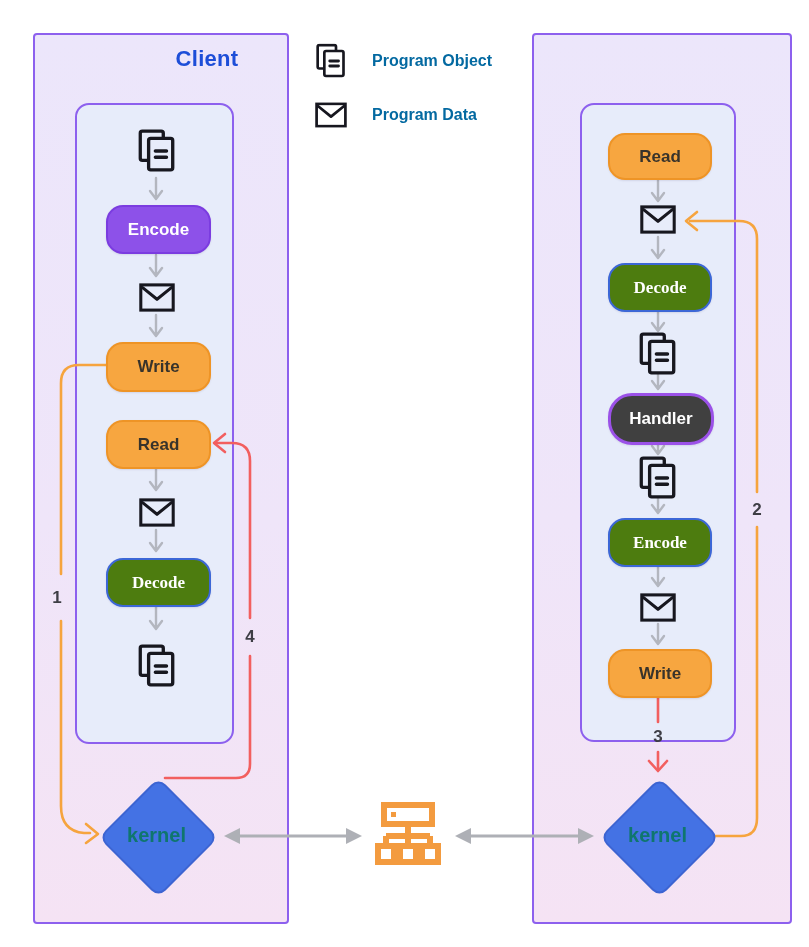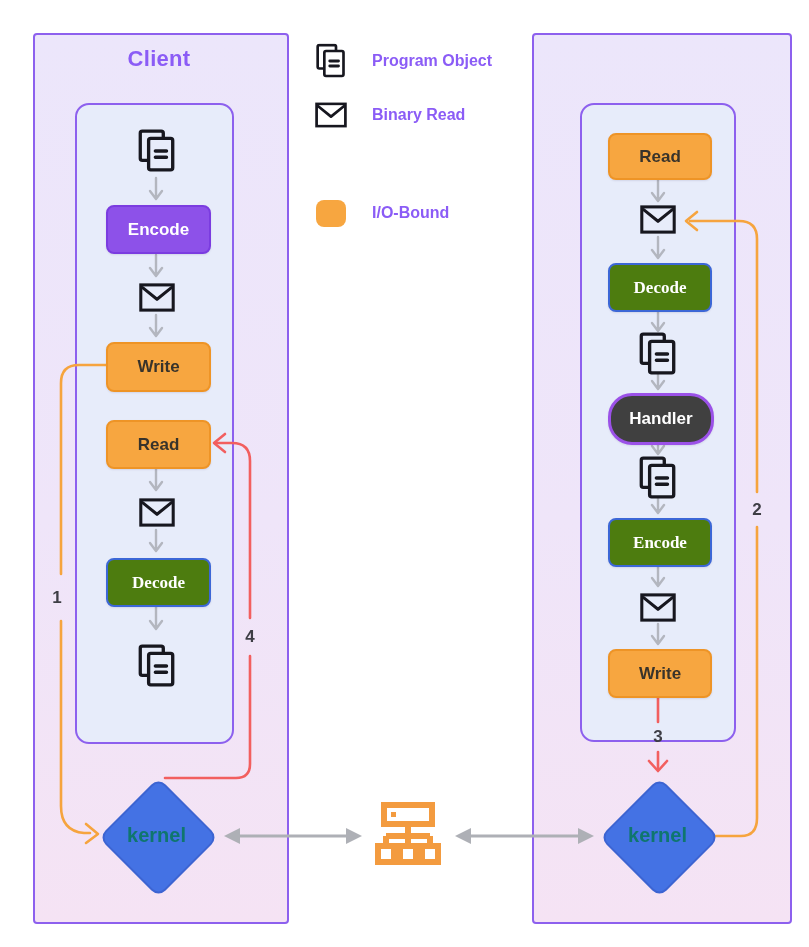--- a/index.html
+++ b/index.html
@@ -10,45 +10,45 @@
   .panel{
     position:absolute;border:2.5px solid #8d60ee;border-radius:4px;z-index:1;
     background:linear-gradient(180deg,#ece6fb 0%,#efe5f9 55%,#f5e3f4 100%);
   }
   .inner-panel{
     position:absolute;border:2.5px solid #8d60ee;border-radius:14px;background:#e7ecfa;z-index:1;
   }
   .panel-title{
     position:absolute;text-align:center;font-size:22px;font-weight:bold;z-index:4;letter-spacing:.3px;
   }
-  .client-title{color:#8b5cf6;}
+  .client-title{color:#1d4ed8;padding-left:48px;}
   .server-title{color:#3b68e8;}
   .overlay{position:absolute;left:0;top:0;z-index:2;}
   .node{position:absolute;z-index:3;}
   .box{
     position:absolute;z-index:3;display:flex;align-items:center;justify-content:center;
-    font-size:17px;font-weight:bold;border-radius:8px;box-shadow:0 1px 2px rgba(40,20,80,.10);
+    font-size:17px;font-weight:bold;border-radius:17px;box-shadow:0 1px 2px rgba(40,20,80,.10);
   }
   .box.orange{background:#f7a640;border:2.5px solid #ee9426;color:#38332b;}
   .box.blue{background:#4d7c0f;border:2.5px solid #3c67d6;color:#ffffff;font-family:Liberation Serif, serif;}
   .box.purple{background:#8d51e9;border:2.5px solid #7b3ce0;color:#ffffff;}
   .box.pill{background:#404040;border:3px solid #9b51e8;color:#ffffff;border-radius:24px;}
   .diamond{
     position:absolute;width:81px;height:81px;background:#4472e4;border:2px solid #3c64d2;
     border-radius:10px;transform:rotate(45deg);z-index:3;
   }
   .diamond-label{
     position:absolute;width:101px;text-align:center;color:#0f766e;font-size:20px;font-weight:bold;z-index:4;
   }
   .seq-label{
     position:absolute;width:24px;text-align:center;font-size:17px;font-weight:bold;color:#3e3e45;z-index:4;
   }
   .legend-row{position:absolute;left:314px;height:38px;display:flex;align-items:center;z-index:3;}
   .legend-icon{width:34px;display:flex;align-items:center;justify-content:center;margin-right:24px;}
-  .legend-label{font-size:16px;font-weight:bold;color:#8b5cf6;white-space:nowrap;}
+  .legend-label{font-size:16px;font-weight:bold;color:#0369a1;white-space:nowrap;}
   .swatch{width:30px;height:27px;border-radius:8px;}
   .swatch.cpu{background:#4678e8;}
   .swatch.io{background:#f7a640;}
   .icon-flow{--page-fill:#e7ecfa;}
   .icon-legend{--page-fill:#ffffff;}
 </style>
 </head>
 <body>
 
 <div class="canvas">
@@ -149,27 +149,21 @@
         </svg>
       </span>
     <span class="legend-label">Program Object</span>
   </div>
   <div class="legend-row" style="top:96px;">
     <span class="legend-icon icon-legend">
         <svg width="32" height="26" viewBox="0 0 40 32">
           <use href="#sym-envelope"></use>
         </svg>
       </span>
-    <span class="legend-label">Binary Read</span>
-  </div>
-  <div class="legend-row" style="top:194px;">
-    <span class="legend-icon">
-        <span class="swatch io"></span>
-      </span>
-    <span class="legend-label">I/O-Bound</span>
+    <span class="legend-label">Program Data</span>
   </div>
 
   <svg class="node icon-flow" style="left:138px;top:129px;" width="38" height="44" viewBox="0 0 36 42">
       <use href="#sym-progobj"></use>
     </svg>
   <div class="box purple" style="left:106px;top:205px;width:101px;height:45px;">Encode</div>
   <svg class="node icon-flow" style="left:139px;top:283px;" width="36" height="29" viewBox="0 0 40 32">
       <use href="#sym-envelope"></use>
     </svg>
   <div class="box orange" style="left:106px;top:342px;width:101px;height:46px;">Write</div>

